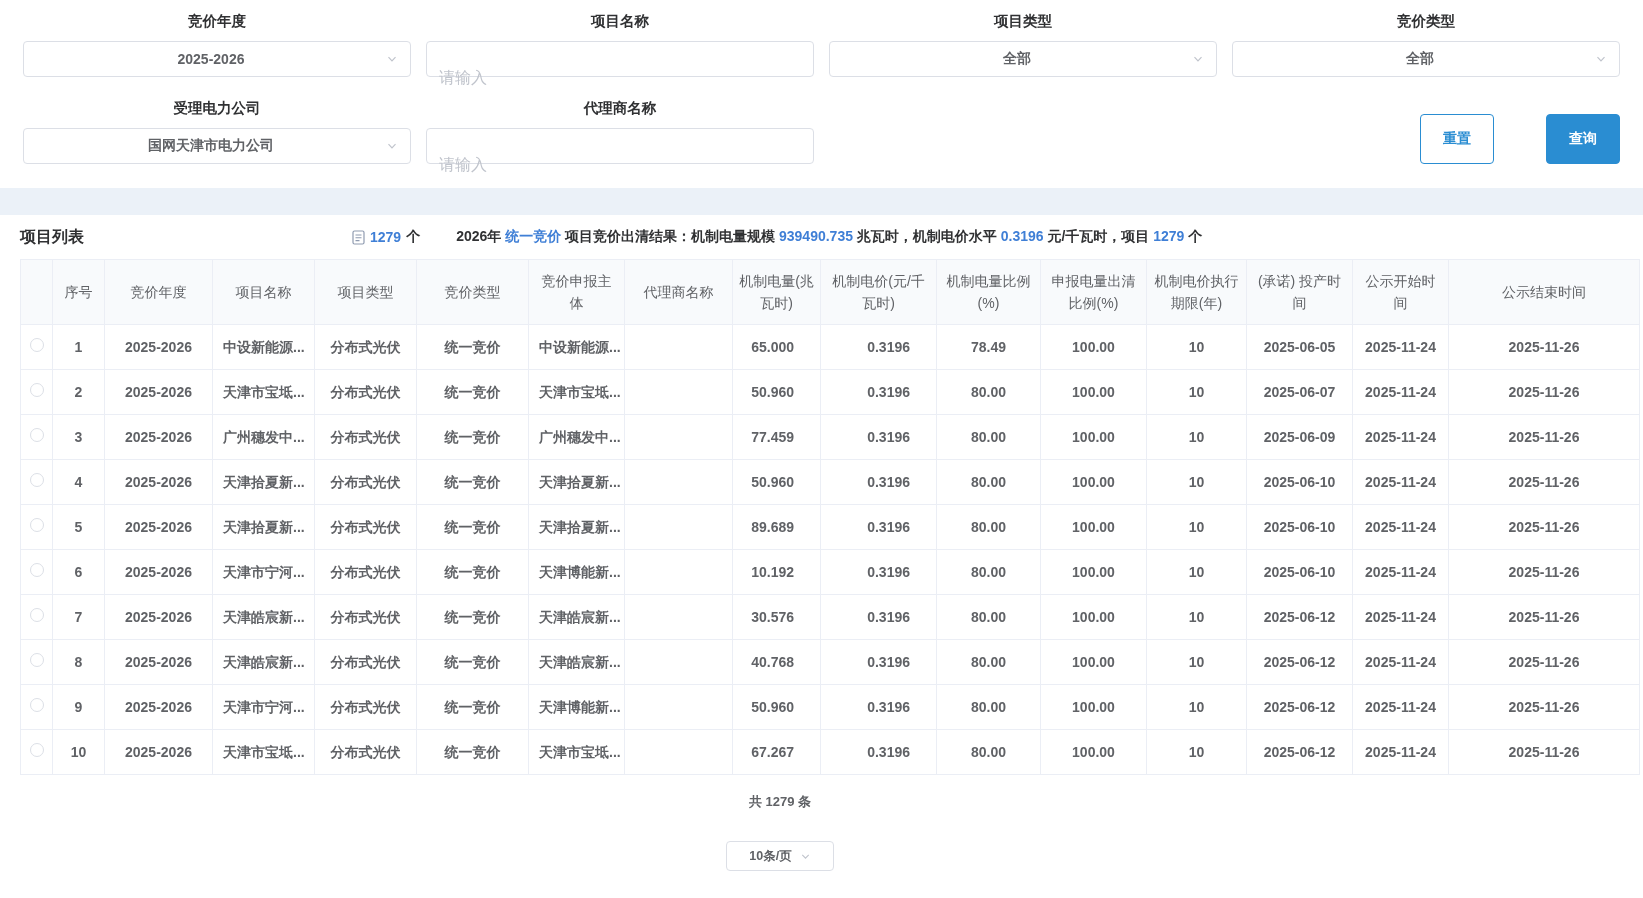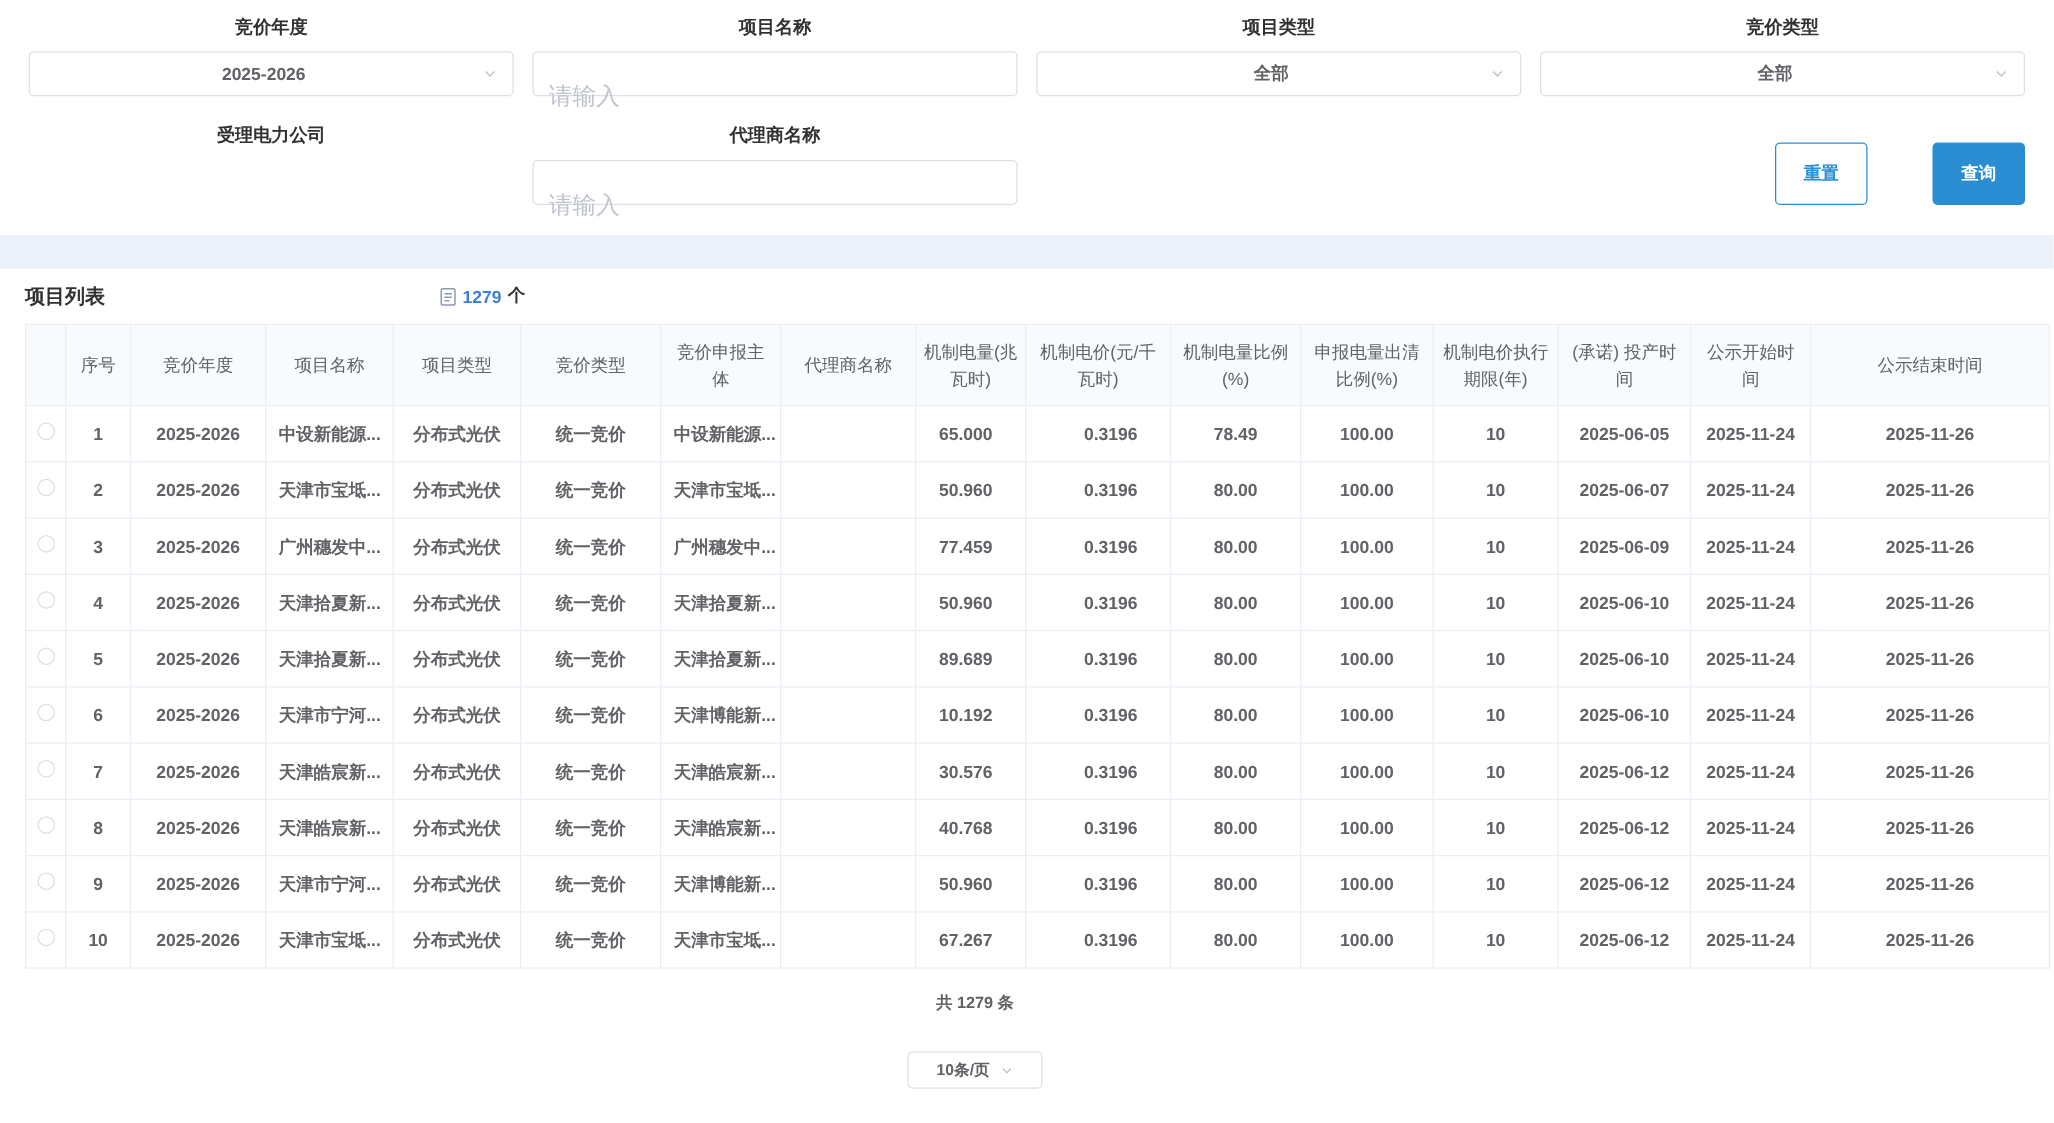--- a/index.html
+++ b/index.html
@@ -30,21 +30,21 @@
     border: 1px solid #dcdfe6;
     border-radius: 4px;
     background: #fff;
     display: flex;
     align-items: center;
     padding: 0 12px;
   }
   .control .sel-value { flex: 1; color: #606266; font-size: 14px; }
   .control input {
     border: none; outline: none; width: 100%;
-    font-size: 19px; color: #606266; background: transparent;
+    font-size: 16px; color: #606266; background: transparent;
     font-family: inherit;
     margin-top: 38px;
   }
   .control input::placeholder { color: #c0c4cc; }
   .chev { display: inline-flex; align-items: center; }
   .actions {
     grid-column: 4;
     display: flex;
     justify-content: flex-end;
     align-items: flex-end;
@@ -183,20 +183,28 @@
           <span class="chev">
             <svg width="12" height="12" viewBox="0 0 12 12">
                 <path d="M2.5 4.2 6 7.8 9.5 4.2" stroke="#c0c4cc" stroke-width="1.2" fill="none"></path>
               </svg>
           </span>
         </div>
       </div>
 
       <div class="field">
         <label>受理电力公司</label>
+        <div class="control">
+          <span class="sel-value">国网天津市电力公司</span>
+          <span class="chev">
+            <svg width="12" height="12" viewBox="0 0 12 12">
+                <path d="M2.5 4.2 6 7.8 9.5 4.2" stroke="#c0c4cc" stroke-width="1.2" fill="none"></path>
+              </svg>
+          </span>
+        </div>
       </div>
 
       <div class="field">
         <label>代理商名称</label>
         <div class="control">
           <input placeholder="请输入" style="">
         </div>
       </div>
 
       <div style="grid-column:3"></div>
@@ -217,20 +225,21 @@
       <span class="count-wrap">
         <span class="chev">
           <svg width="13" height="15" viewBox="0 0 13 15">
               <rect x="1" y="1" width="11" height="13" rx="1.5" fill="none" stroke="#8f9bb0" stroke-width="1.2"></rect>
               <path d="M3.5 5h6M3.5 7.8h6M3.5 10.6h4" stroke="#8f9bb0" stroke-width="1.1"></path>
             </svg>
         </span>
         <span class="blue">1279</span>
         <span>个</span>
       </span>
+      <span class="summary" id="summary"><span>2026年 </span><span class="blue">统一竞价</span><span> 项目竞价出清结果：机制电量规模 </span><span class="blue">939490.735</span><span> 兆瓦时，机制电价水平 </span><span class="blue">0.3196</span><span> 元/千瓦时，项目 </span><span class="blue">1279</span><span> 个</span></span>
     </div>
 
     <table>
       <colgroup id="cols">
           <col style="width: 32px;">
           <col style="width: 52px;">
           <col style="width: 108px;">
           <col style="width: 102px;">
           <col style="width: 102px;">
           <col style="width: 112px;">

